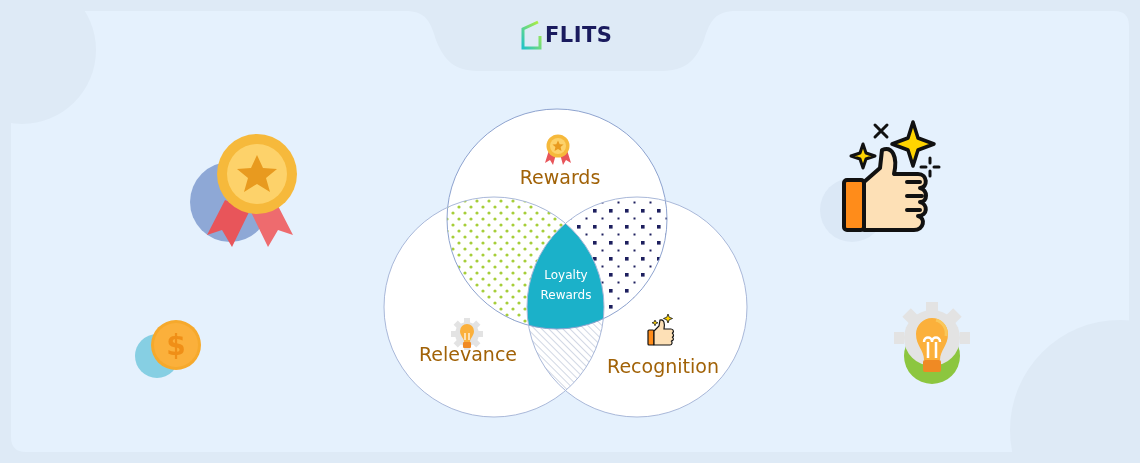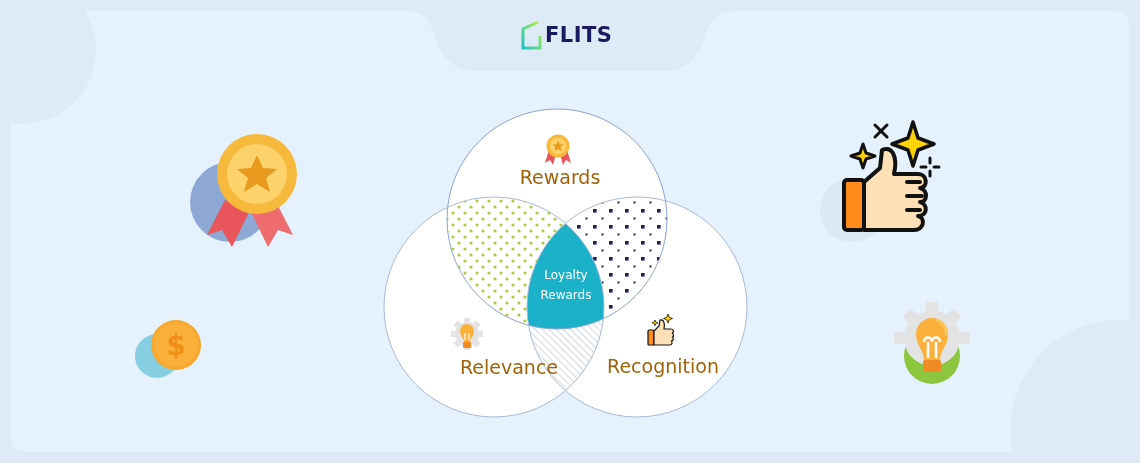--- a/index.html
+++ b/index.html
@@ -153,21 +153,21 @@
 
   <g transform="translate(662,332)">
     <rect x="-14" y="-2" width="6" height="15" rx="1" fill="#ff8c1a" stroke="#111" stroke-width="1.2"></rect>
     <path d="M -8 -1 L -3 -6 L -2 -12 C 2 -13, 3 -9, 2 -3 L 9 -3 C 12 -3, 12 1, 10 1 C 12 2, 12 5, 10 5 C 12 6, 12 9, 9 9 C 11 10, 10 13, 8 13 L -8 13 Z" fill="#fde0b6" stroke="#111" stroke-width="1.2"></path>
     <path d="M 6 -18 L 7.2 -14.8 L 10.5 -13.5 L 7.2 -12.2 L 6 -9 L 4.8 -12.2 L 1.5 -13.5 L 4.8 -14.8 Z" fill="#ffd400" stroke="#111" stroke-width="0.8"></path>
     <path d="M -7 -12 L -6.2 -10 L -4 -9.2 L -6.2 -8.4 L -7 -6.2 L -7.8 -8.4 L -10 -9.2 L -7.8 -10 Z" fill="#ffd400" stroke="#111" stroke-width="0.7"></path>
   </g>
 </svg>
 
 <div class="label" style="left:560px; top:166px;">Rewards</div>
-<div class="label" style="left:468px; top:356px;margin-left:41px;">Relevance</div>
+<div class="label" style="left:468px; top:343px;">Relevance</div>
 <div class="label" style="left:663px; top:355px;text-align:center;">Recognition</div>
 
 <div class="center-label" style="left:566px; top:265px;">
   <div>Loyalty</div>
   <div>Rewards</div>
 </div>
 
 <svg class="abs" style="left:180px; top:120px;" width="140" height="140" viewBox="0 0 140 140">
   <g>
     <circle cx="50" cy="82" r="40" fill="#8ea8d6"></circle>

